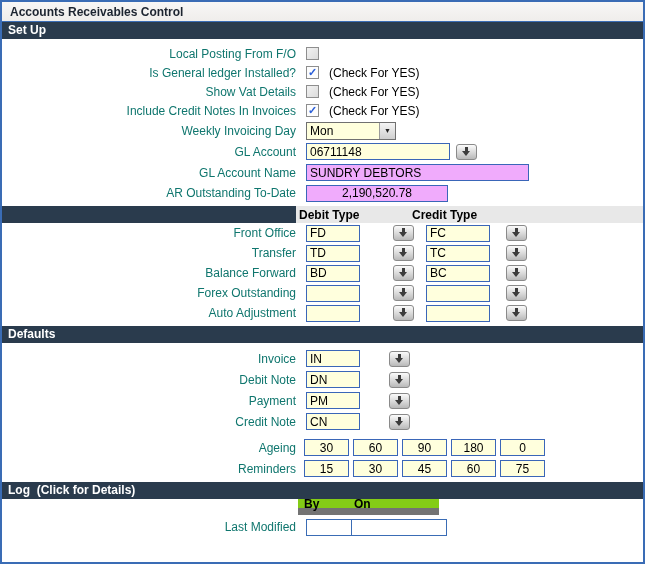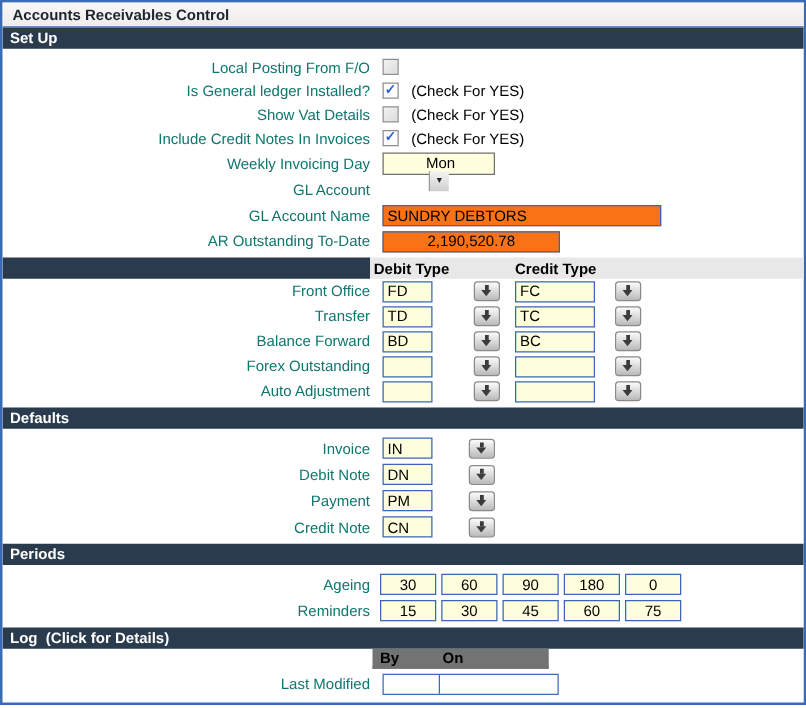--- a/index.html
+++ b/index.html
@@ -42,44 +42,44 @@
     width: 296px; flex: 0 0 296px;
     text-align: right; padding-right: 2px;
     color: #0f766e;
     white-space: nowrap;
   }
   .ffield { display: flex; align-items: center; flex: 1 1 auto; }
 
   .inp {
     height: 17px; border: 1px solid #3a66b8;
     font-family: "Liberation Sans", sans-serif; font-size: 12px;
-    padding: 0 3px; background: #f97316; color:#000;
+    padding: 0 3px; background: #f0abfc; color:#000;
     margin-left: 8px;
   }
   .inp.yellow { background: #ffffdd; }
   .inp.num { text-align: center; }
   .w144 { width: 144px; } .w223 { width: 223px; } .w142 { width: 142px; }
-  .w63 { width: 40px; } .w64 { width: 64px; } .w45 { width: 45px; margin-left: 4px; }
+  .w63 { width: 54px; } .w64 { width: 64px; } .w45 { width: 45px; margin-left: 4px; }
   .ml33 { margin-left: 33px; } .ml29 { margin-left: 29px; }
   .ml12 { margin-left: 12px; } .ml16 { margin-left: 16px; } .ml6 { margin-left: 6px; }
 
   .checkbox {
     width: 13px; height: 13px; margin-left: 8px;
     border: 1px solid #8e8e8e; background: linear-gradient(135deg,#f2f2f2,#dcdcdc);
     display: inline-flex; align-items: center; justify-content: center;
     font-size: 11px; line-height: 11px; color: #2b5fd9; font-weight: bold;
   }
   .checkbox[data-checked="true"] { background: #fdfdfd; }
   .checkbox[data-checked="true"]::after { content: "✓"; }
   .check-note { margin-left: 10px; }
 
   .select {
     margin-left: 8px; width: 90px; height: 18px;
     border: 1px solid #707070; background: #ffffdd;
-    display: flex; align-items: center; cursor: default; flex-direction: column;
+    display: flex; align-items: center; cursor: default;
   }
   .select-value { flex: 1 1 auto; padding-left: 3px; }
   .select-btn {
     width: 16px; height: 16px; flex: 0 0 16px;
     background: linear-gradient(180deg,#f4f4f4,#cfcfcf);
     border-left: 1px solid #9a9a9a;
     font-size: 7px; display: flex; align-items: center; justify-content: center; color:#222;
   }
 
   .lookup {
@@ -96,21 +96,21 @@
     border-left:4px solid transparent; border-right:4px solid transparent; border-top:5px solid #3c3c3c; }
 
   .type-header { display:flex; height:17px; margin-top:3px; flex:0 0 auto; }
   .type-header .navy-block { width:294px; flex:0 0 294px; background:#2a3b4d; }
   .type-header .grey-block { flex:1 1 auto; background:#e8e8e8; display:flex; align-items:center; font-weight:bold; }
   .type-header .debit-h { width:113px; flex:0 0 113px; padding-left:3px; }
   .type-header .credit-h { padding-left:3px; }
 
   .log-header {
     margin-left: 296px; width: 141px; height: 16px;
-    background: #737373; border-bottom: 2px solid #737373;
+    background: #84cc16; border-bottom: 7px solid #737373;
     display: flex; align-items: center; font-weight: bold; flex: 0 0 auto;
   }
   .log-header .by-h { width: 56px; flex: 0 0 56px; padding-left: 6px; }
   .log-row { display:flex; align-items:center; height:20px; flex:0 0 auto; }
   .log-box {
     margin-left: 8px; width: 141px; height: 17px;
     border: 1px solid #3a6cb5; display: flex; background:#fff;
   }
   .log-by { width: 45px; flex:0 0 45px; border-right: 1px solid #3a6cb5; }
   .log-on { flex: 1 1 auto; }
@@ -158,20 +158,26 @@
     <div class="ffield">
       <div class="select">
         <span class="select-value">Mon</span>
         <span class="select-btn">▼</span>
       </div>
     </div>
   </div>
 
   <div class="frow h21">
     <div class="flabel">GL Account</div>
+    <div class="ffield">
+      <input class="inp yellow w144" value="06711148" style="">
+      <button class="lookup ml6">
+          <span class="arrow-icon"></span>
+        </button>
+    </div>
   </div>
   <div class="frow h21">
     <div class="flabel">GL Account Name</div>
     <div class="ffield">
       <input class="inp w223" value="SUNDRY DEBTORS" style="">
     </div>
   </div>
   <div class="frow h20">
     <div class="flabel">AR Outstanding To-Date</div>
     <div class="ffield">
@@ -285,21 +291,20 @@
   <div class="frow h21">
     <div class="flabel">Credit Note</div>
     <div class="ffield">
       <input class="inp yellow w63" value="CN" style="">
       <button class="lookup ml29">
           <span class="arrow-icon"></span>
         </button>
     </div>
   </div>
 
-  <div class="section-bar mt">Periods</div>
 
   <div class="frow h21 first">
     <div class="flabel">Ageing</div>
     <div class="ffield">
       <input class="inp yellow num w45" style="margin-left: 6px;" value="30">
       <input class="inp yellow num w45" value="60" style="">
       <input class="inp yellow num w45" value="90" style="">
       <input class="inp yellow num w45" value="180" style="">
       <input class="inp yellow num w45" value="0" style="">
     </div>

